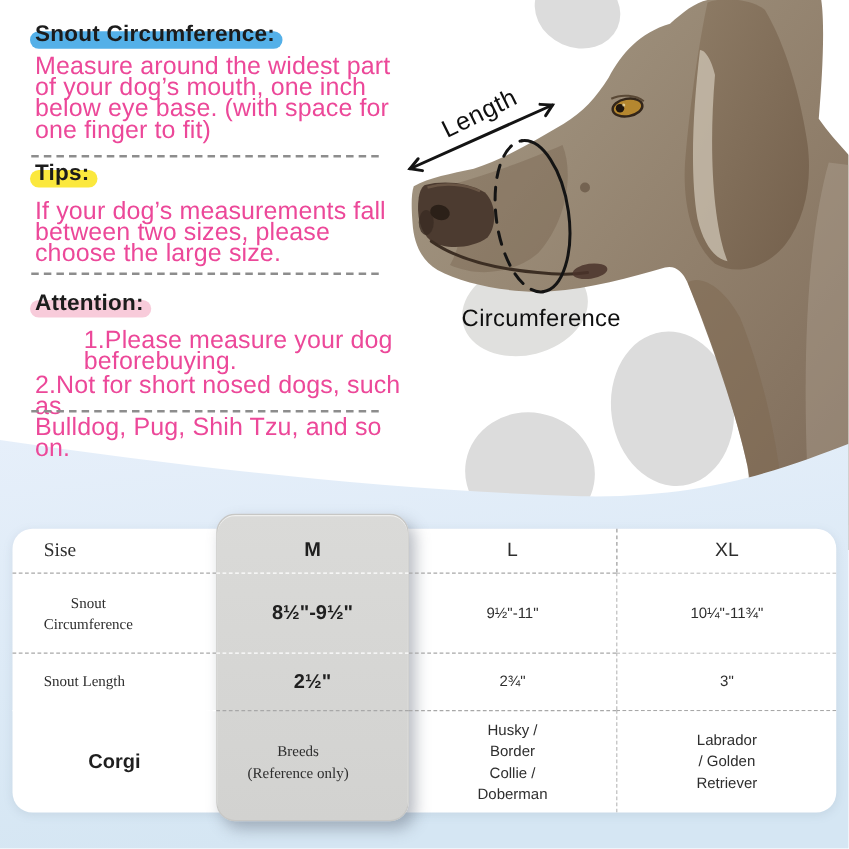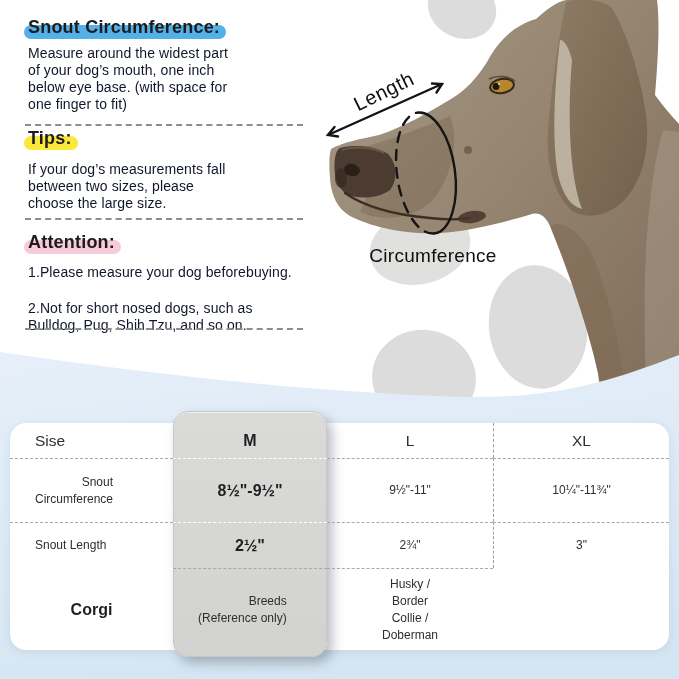--- a/index.html
+++ b/index.html
@@ -11,24 +11,24 @@
 
   
   .info{position:absolute;left:0;top:0;width:340px;height:400px;}
   .sec-title{position:absolute;left:28px;white-space:nowrap;}
   .sec-title .txt{position:relative;z-index:1;font-weight:bold;font-size:18px;color:#1c1c1c;letter-spacing:.2px;}
   .sec-title .bar{position:absolute;left:-4px;right:-6px;bottom:-1px;height:14px;border-radius:7px;z-index:0;}
   .bar-blue{background:#54b0e8;}
   .bar-yellow{background:#fbe83d;}
   .bar-pink{background:#f8cbda;}
   .t1{top:17px;} .t2{top:128px;} .t3{top:232px;}
-  .body{position:absolute;left:28px;width:300px;font-size:14px;line-height:17px;color:#0f172a;letter-spacing:.1px;}
+  .body{position:absolute;left:28px;width:300px;font-size:20px;line-height:17px;color:#ec4899;letter-spacing:.1px;}
   .pre{white-space:pre-line;}
   .b1{top:45px;} .b2{top:161px;}
-  .i1{top:264px;} .i2{top:288px;margin-top:12px;}
+  .i1{top:264px;margin-left:39px;} .i2{top:288px;margin-top:12px;}
   .dash{position:absolute;left:25px;width:278px;height:0;border-top:2px dashed #8d8d8d;}
   .d1{top:124px;} .d2{top:218px;} .d3{top:328px;}
 
   
   .len-label{
     position:absolute;left:334px;top:80px;width:100px;text-align:center;
     font-size:20px;color:#0f0f0f;letter-spacing:.5px;
     transform:rotate(-26deg);
   }
   .circ-label{
@@ -52,21 +52,21 @@
     z-index:2;
   }
   .table-grid{
     position:absolute;left:10px;top:423px;width:659px;height:227px;
     display:grid;grid-template-columns:163px 154px 166px 176px;
     grid-template-rows:35px 64px 46px 82px;
     z-index:3;
   }
   .cell{display:flex;align-items:center;justify-content:center;text-align:center;
         font-size:12px;color:#2e2e2e;line-height:17px;box-sizing:border-box;}
-  .cell.lab{justify-content:flex-start;text-align:right;padding-left:25px;}
+  .cell.lab{justify-content:flex-start;text-align:center;padding-left:25px;font-family:Liberation Serif, serif;}
   .cell.bt{border-top:1px dashed #a8a8a8;}
   .cell.btw{border-top:1px dashed #ffffff;}
   .cell.vl{border-left:1px dashed #9d9d9d;}
   .cell.hdr{font-size:15.5px;}
   .cell.mcol{font-weight:bold;font-size:16px;color:#1f1f1f;}
 </style>
 </head>
 <body>
 
 <div class="page">
@@ -202,15 +202,18 @@
     <div class="cell bt">2¾"</div>
     <div class="cell bt vl">3"</div>
 
     <div class="cell btw mcol">Corgi</div>
     <div class="cell lab bt pre">Breeds
 (Reference only)</div>
     <div class="cell bt pre">Husky /
 Border
 Collie /
 Doberman</div>
+    <div class="cell bt vl pre">Labrador
+/ Golden
+Retriever</div>
   </div>
 
 </div>
 
 </body></html>

